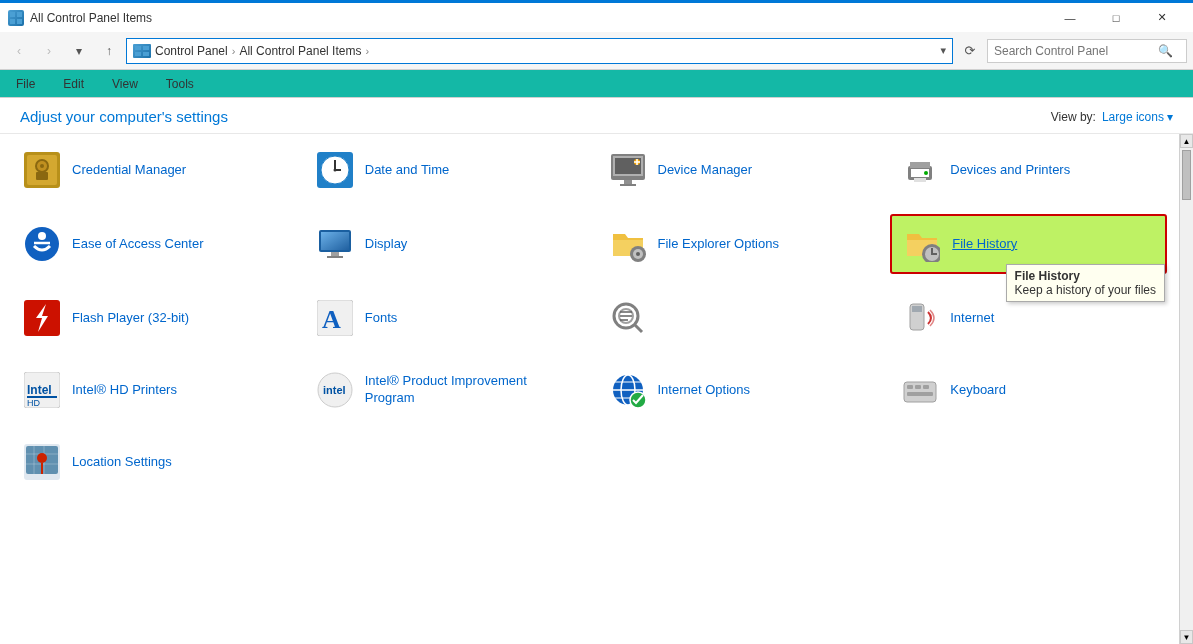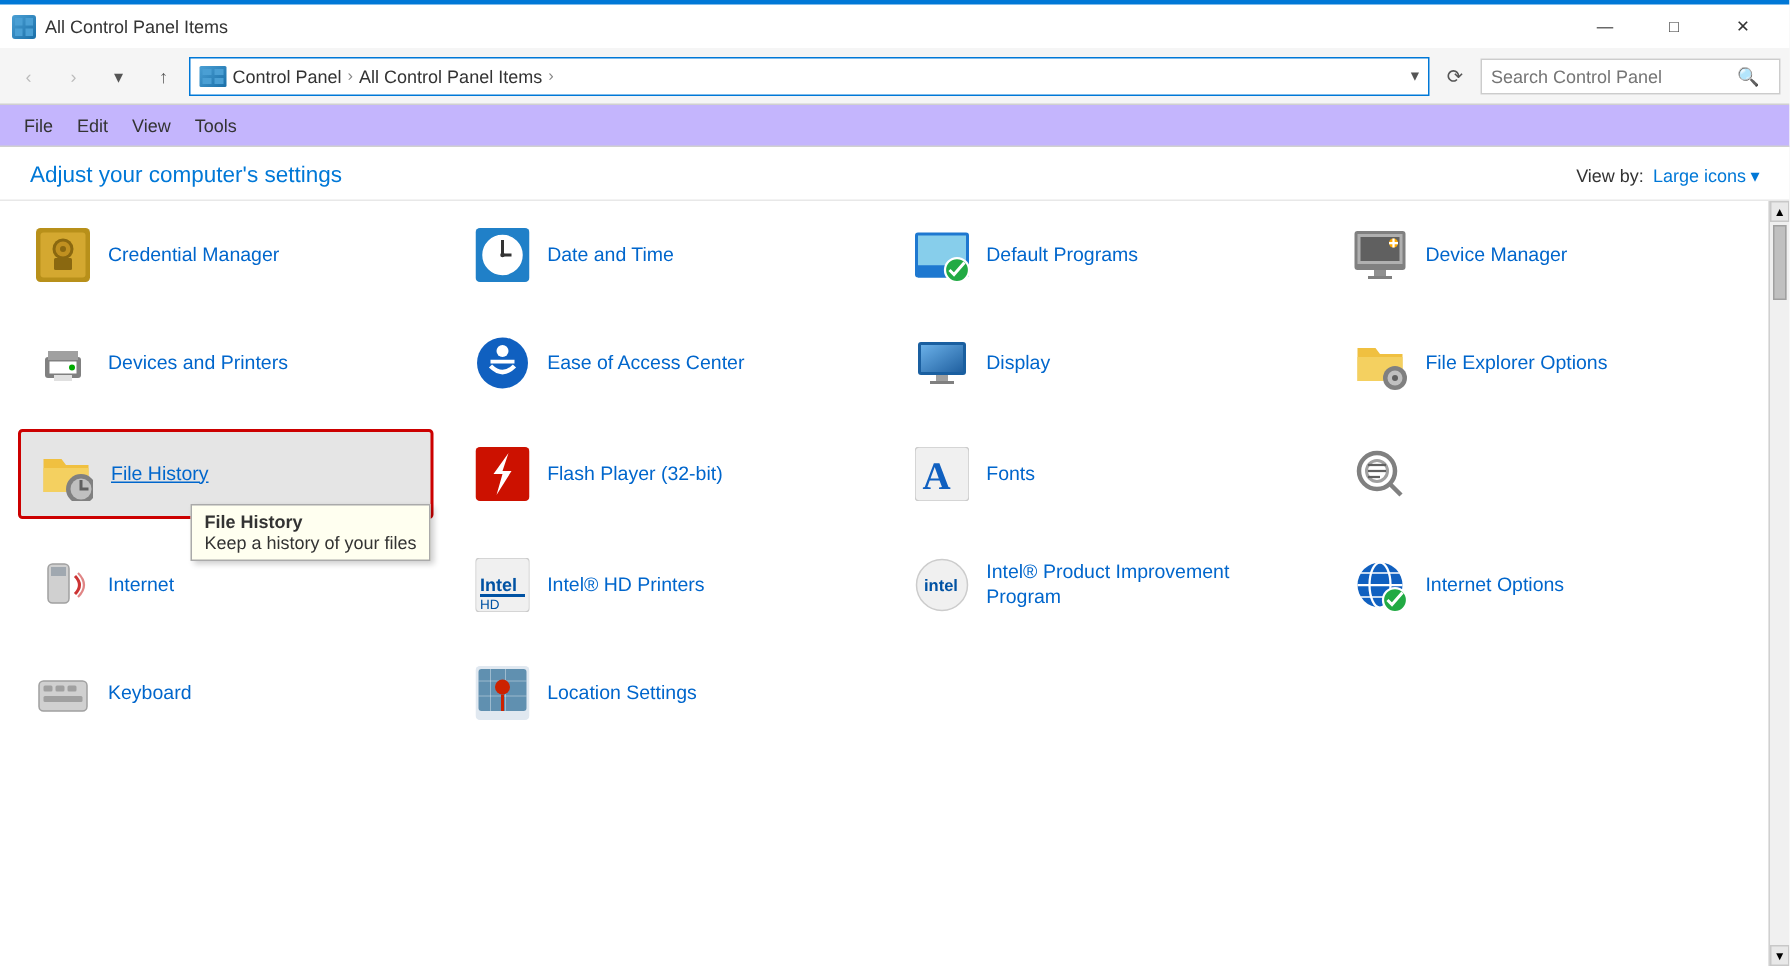--- a/index.html
+++ b/index.html
@@ -118,26 +118,26 @@
       color: #aaa;
     }
     .search-icon-btn {
       font-size: 12px;
       color: #888;
     }
 
     
     .menu-bar {
       height: 28px;
-      background: #c4b5fd;
+      background: #14b8a6;
       border-bottom: 1px solid #d0d0d0;
       display: flex;
       align-items: center;
       padding: 0 8px;
-      gap: 0;
+      gap: 12px;
     }
     .menu-item {
       padding: 3px 8px;
       font-size: 12px;
       color: #333;
       cursor: pointer;
     }
 
     
     .main-content {
@@ -187,21 +187,21 @@
     .control-item {
       display: flex;
       align-items: center;
       padding: 8px 10px;
       gap: 10px;
       cursor: pointer;
       border-radius: 3px;
       position: relative;
     }
     .control-item.highlighted {
-      background: #e5e5e5;
+      background: #bef264;
       border: 2px solid #cc0000;
     }
     .item-icon {
       width: 40px; height: 40px;
       flex-shrink: 0;
       display: flex; align-items: center; justify-content: center;
     }
     .item-label {
       color: #0066cc;
       font-size: 13px;
@@ -327,32 +327,20 @@
               <rect width="36" height="36" rx="3" fill="#2080c8"></rect>
               <circle cx="18" cy="18" r="14" fill="white" stroke="#2080c8" stroke-width="1"></circle>
               <line x1="18" y1="8" x2="18" y2="18" stroke="#333" stroke-width="2"></line>
               <line x1="18" y1="18" x2="24" y2="18" stroke="#333" stroke-width="2"></line>
               <circle cx="18" cy="18" r="1.5" fill="#333"></circle>
             </svg>
           </div>
           <span class="item-label">Date and Time</span>
         </div>
 
-        <div class="control-item">
-          <div class="item-icon">
-            <svg width="36" height="36" viewBox="0 0 36 36">
-              <rect width="36" height="30" rx="2" fill="#1e78d0" y="3"></rect>
-              <rect x="2" y="5" width="32" height="20" fill="#87ceeb"></rect>
-              <rect x="2" y="25" width="32" height="8" fill="#1e78d0"></rect>
-              <circle cx="28" cy="28" r="8" fill="#22aa44" stroke="white" stroke-width="1.5"></circle>
-              <polyline points="23,28 26,31 33,23" stroke="white" stroke-width="2" fill="none"></polyline>
-            </svg>
-          </div>
-          <span class="item-label">Default Programs</span>
-        </div>
 
         <div class="control-item">
           <div class="item-icon">
             <svg width="36" height="36" viewBox="0 0 36 36">
               <rect width="34" height="26" rx="2" fill="#808080" x="1" y="2"></rect>
               <rect x="3" y="4" width="30" height="20" fill="#b0b0b0"></rect>
               <rect x="5" y="6" width="26" height="16" fill="#606060"></rect>
               <rect x="14" y="28" width="8" height="4" fill="#909090"></rect>
               <rect x="10" y="32" width="16" height="2" fill="#808080"></rect>
               <circle cx="27" cy="10" r="3" fill="#ffaa00"></circle>

